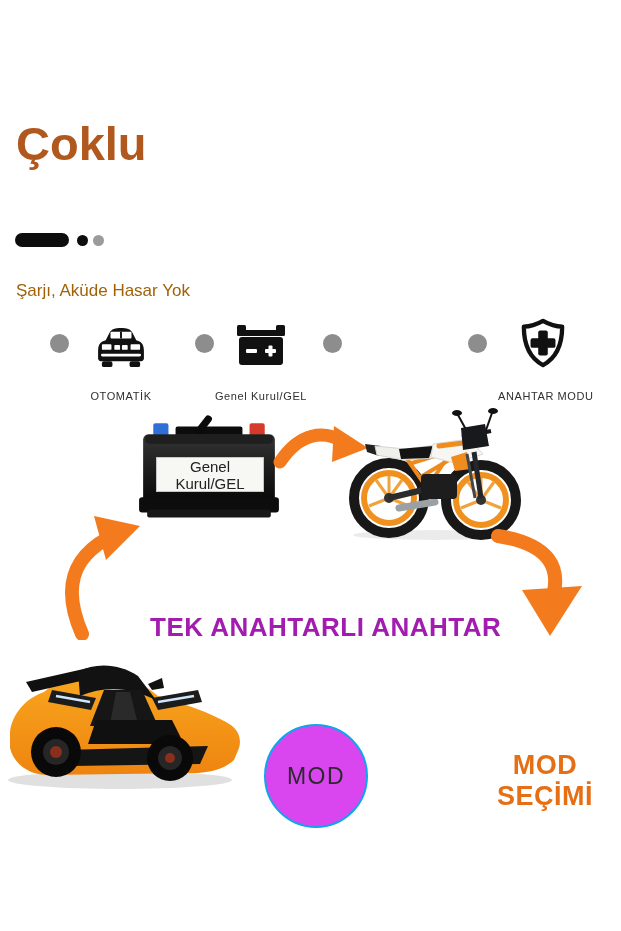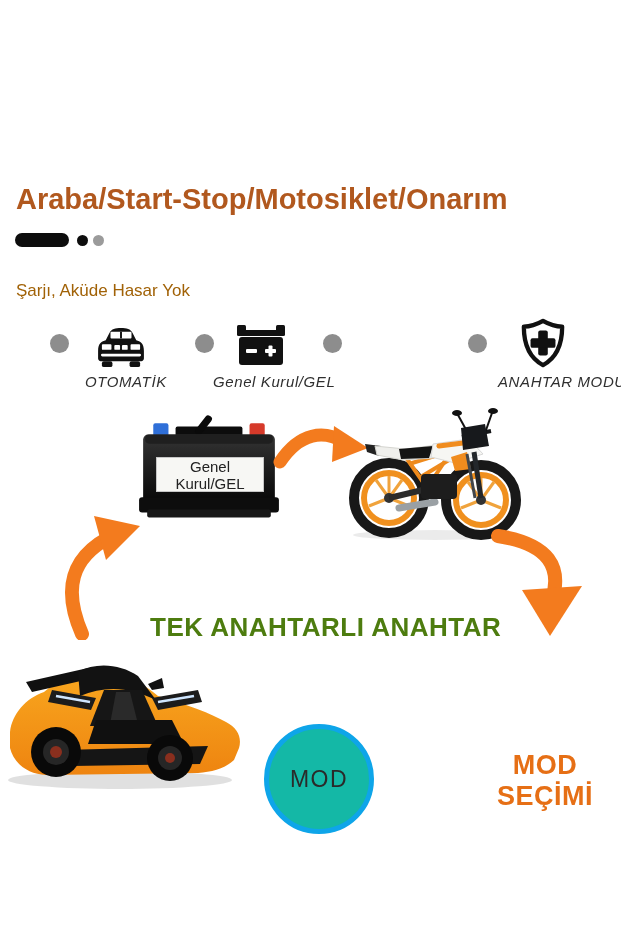--- a/index.html
+++ b/index.html
@@ -17,44 +17,44 @@
   .ind-dot.active{left:77px;background:#0d0d0d;}
   .ind-dot.inactive{left:93px;background:#9b9b9b;}
 
   
   .desc1{left:16px;top:260px;font-size:16.5px;font-weight:500;color:#bc5c20;white-space:nowrap;}
   .desc2{left:16px;top:281px;font-size:17px;font-weight:500;color:#a16207;white-space:nowrap;}
 
   
   .mode{top:322px;text-align:center;}
   .mode .ic{height:46px;display:flex;align-items:flex-end;justify-content:center;}
-  .mode .lbl{margin-top:5px;font-size:15px;letter-spacing:.6px;color:#2f2f2f;white-space:nowrap;font-style:italic;}
+  .mode .lbl{margin-top:22px;font-size:11px;letter-spacing:.6px;color:#2f2f2f;white-space:nowrap;}
   .bullet{width:19px;height:19px;border-radius:50%;background:#8d8d8d;top:334px;}
 
   
   .battery{overflow:visible;}
   .bat-label{position:absolute;left:15%;top:36%;width:70%;height:33%;background:#f7f7f4;
              border:1px solid #c6c6c6;display:flex;flex-direction:column;align-items:center;
              justify-content:center;color:#222;text-align:center;}
   .bat1-label{font-size:15px;}
   .bat2-label{font-size:12px;font-weight:500;letter-spacing:.4px;line-height:1.55;color:#2b2b2b;}
   .caption{left:150px;top:612px;width:340px;text-align:center;font-size:26px;font-weight:600;
-           color:#4d7c0f;letter-spacing:.5px;white-space:nowrap;}
+           color:#a21caf;letter-spacing:.5px;white-space:nowrap;}
   .mode-select{left:462px;top:750px;width:166px;text-align:center;font-size:27px;font-weight:700;
                color:#e66f15;letter-spacing:.5px;}
-  .mod-circle{left:264px;top:724px;width:100px;height:100px;border:5px solid #0ea5e9;border-radius:50%;
+  .mod-circle{left:264px;top:724px;width:100px;height:100px;border:2px solid #0ea5e9;border-radius:50%;
               display:flex;align-items:center;justify-content:center;font-size:23px;letter-spacing:1.5px;
-              color:#2a2a2a;background:#14b8a6;}
+              color:#2a2a2a;background:#d946ef;}
 </style>
 </head>
 <body>
 
 <div class="stage">
 
-  <div class="abs subtitle">Araba/Start-Stop/Motosiklet/Onarım</div>
+  <div class="abs title">Çoklu</div>
 
   <div class="abs ind-pill"></div>
   <div class="abs ind-dot active"></div>
   <div class="abs ind-dot inactive"></div>
 
   <div class="abs desc2">Şarjı, Aküde Hasar Yok</div>
 
   <div class="abs bullet" style="left:50px;"></div>
   <div class="abs bullet" style="left:195px;"></div>
   <div class="abs bullet" style="left:323px;"></div>

